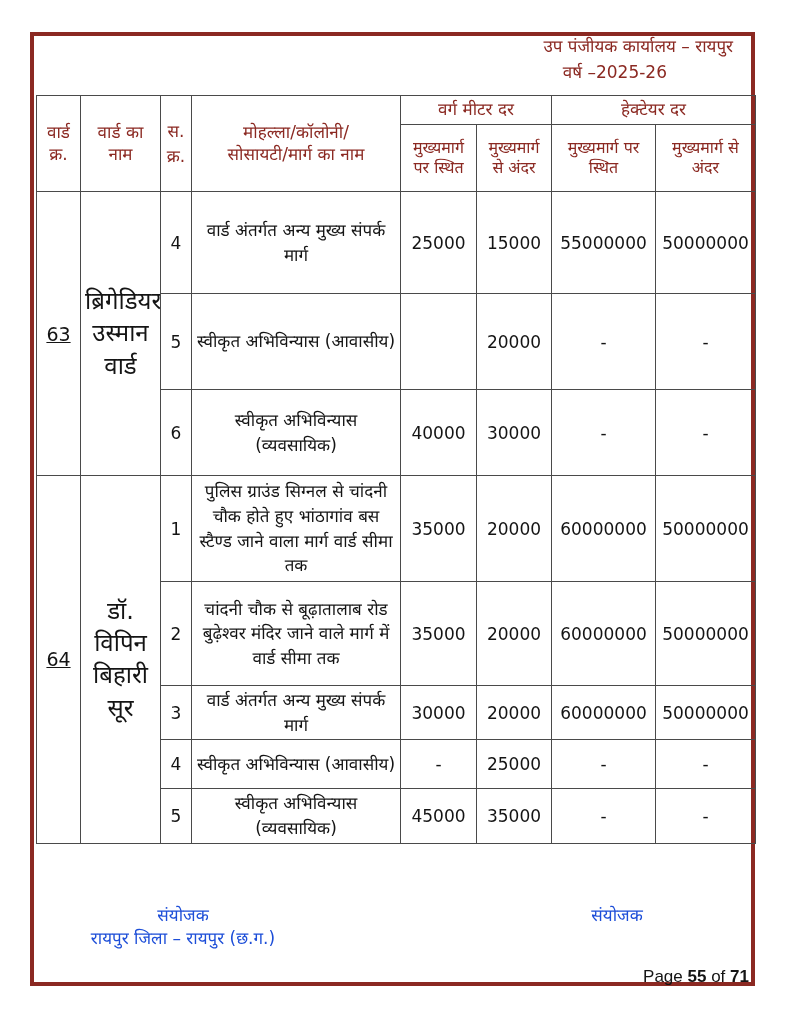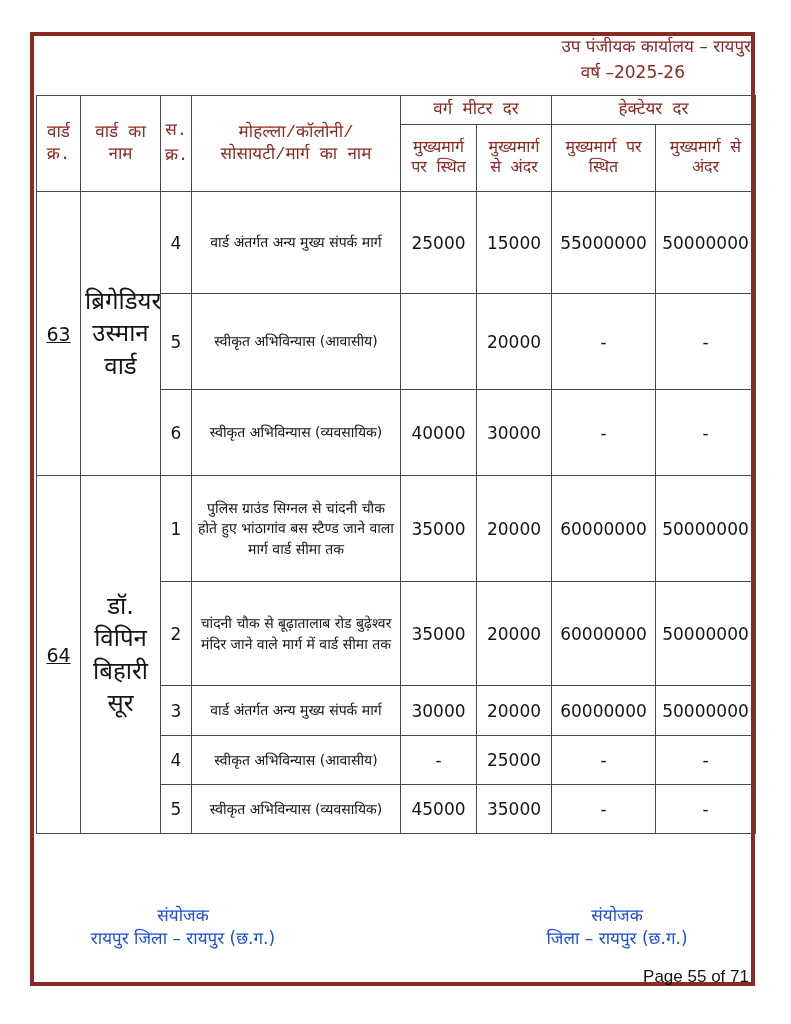--- a/index.html
+++ b/index.html
@@ -13,21 +13,21 @@
   }
   .page-border{
     position:absolute;
     left:30px;top:32px;
     width:717px;height:946px;
     border:4px solid #8b2922;
     pointer-events:none;
   }
   .doc-header{
     position:absolute;
-    top:38px;right:40px;
+    top:38px;right:58px;
     text-align:right;
     color:#8b2922;
     font-size:17px;
     line-height:1.0;
   }
   .doc-header .office-line{display:block;}
   .doc-header .year-line{display:block;margin-top:9px;margin-right:66px;}
 
   table.rates{
     position:absolute;
@@ -46,29 +46,29 @@
   table.rates col.c-hect-in{width:100px;}
 
   table.rates th, table.rates td{
     border:1px solid #4a4a4a;
     text-align:center;
     vertical-align:middle;
     padding:2px 4px;
     font-weight:normal;
     overflow:hidden;
   }
-  thead th{color:#8b2922;font-size:16px;line-height:1.25;font-family:Liberation Mono, monospace;}
+  thead th{color:#8b2922;font-size:16px;line-height:1.25;}
   thead .group-row th{height:24px;font-size:17px;}
   thead .sub-row th{height:62px;}
   th.sr-head{word-break:break-all;line-height:1.45;margin-left:11px;}
 
   td.ward-no{font-size:19px;font-weight:bold;text-decoration:underline;}
   td.ward-name{font-size:24px;line-height:1.35;padding:2px 3px;}
   td.sr-cell{font-size:17px;}
-  td.name-cell{font-size:14px;line-height:1.45;padding:2px 8px;}
+  td.name-cell{font-size:17px;line-height:1.45;padding:2px 8px;}
   td.num-cell{font-size:17px;}
 
   tr.h102{height:102px;}
   tr.h96{height:96px;}
   tr.h86{height:86px;}
   tr.h106{height:106px;}
   tr.h104{height:104px;}
   tr.h50{height:50px;}
   tr.h49{height:49px;}
 
@@ -80,21 +80,21 @@
     color:#1d4ed8;
   }
   .footer-left{left:78px;top:904px;width:210px;}
   .footer-right{left:512px;top:904px;width:210px;}
   .page-number{
     position:absolute;
     top:967px;right:42px;
     font-size:17px;
     font-family:"Liberation Sans","DejaVu Sans",sans-serif;
   }
-  .page-number b{font-weight:normal;}
+  .page-number b{font-weight:bold;}
 </style>
 </head>
 <body>
 
 <div class="page">
 
   <div class="page-border"></div>
 
   <div class="doc-header">
     <span class="office-line">उप पंजीयक कार्यालय – रायपुर</span>
@@ -205,21 +205,20 @@
     </tbody>
   </table>
 
   <div class="footer-block footer-left">
     <div>संयोजक</div>
     <div>रायपुर जिला – रायपुर (छ.ग.)</div>
   </div>
 
   <div class="footer-block footer-right">
     <div>संयोजक</div>
-    <div>जिला – रायपुर (छ.ग.)</div>
   </div>
 
   <div class="page-number">
     <span>Page</span>
     <b>55</b>
     <span>of</span>
     <b>71</b>
   </div>
 
 </div>

